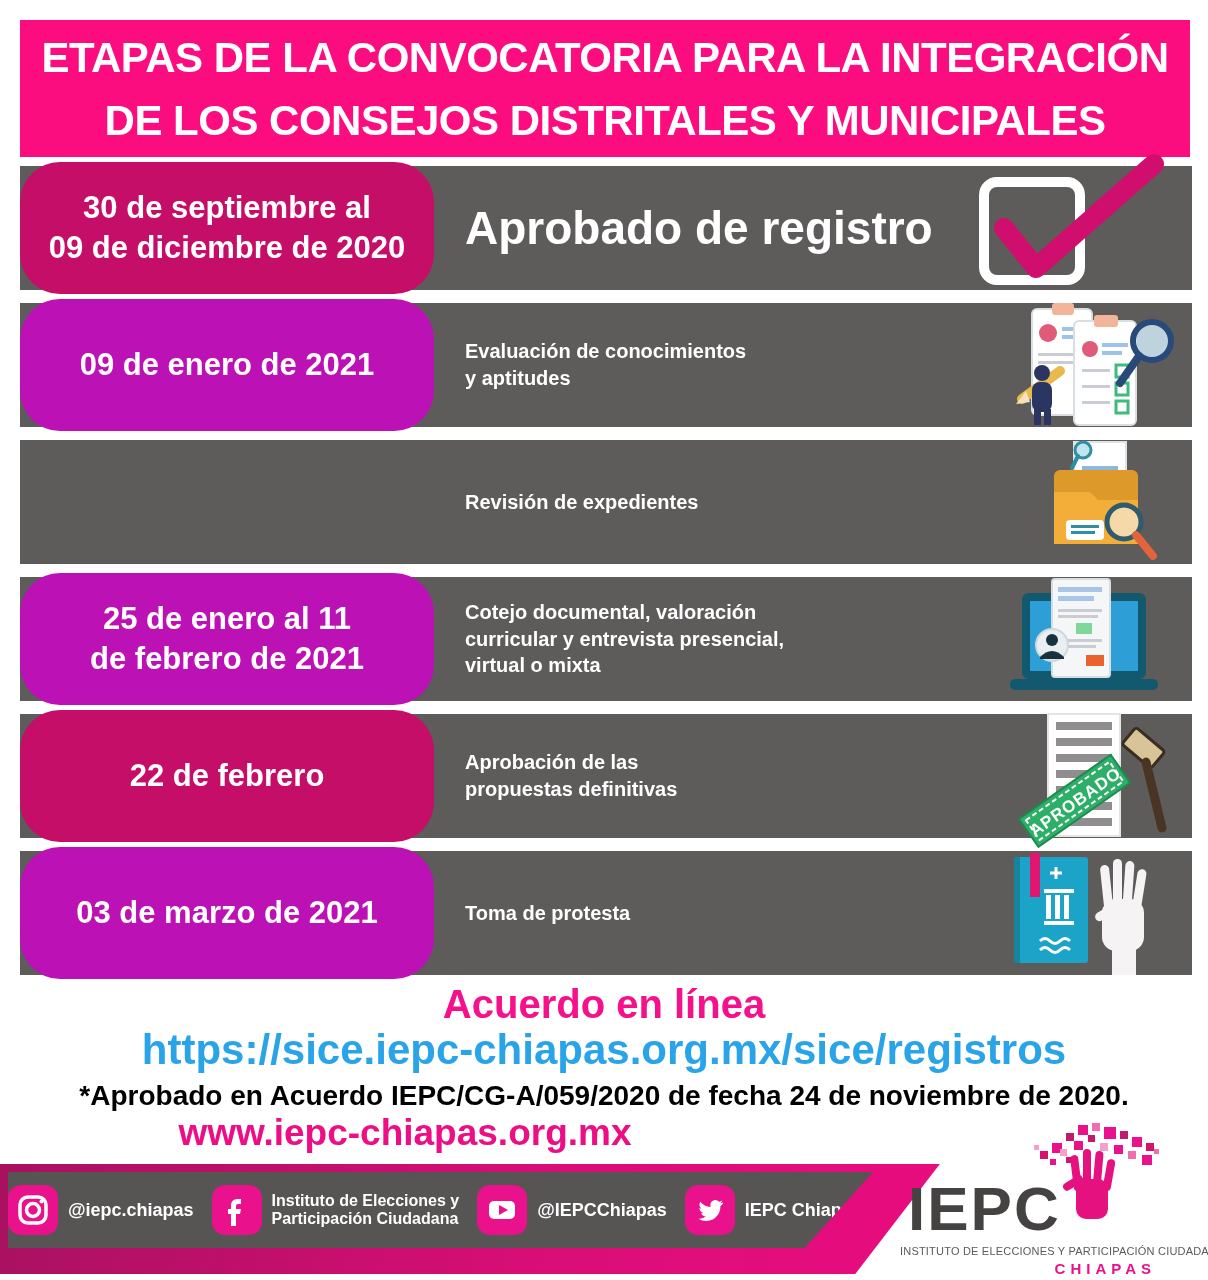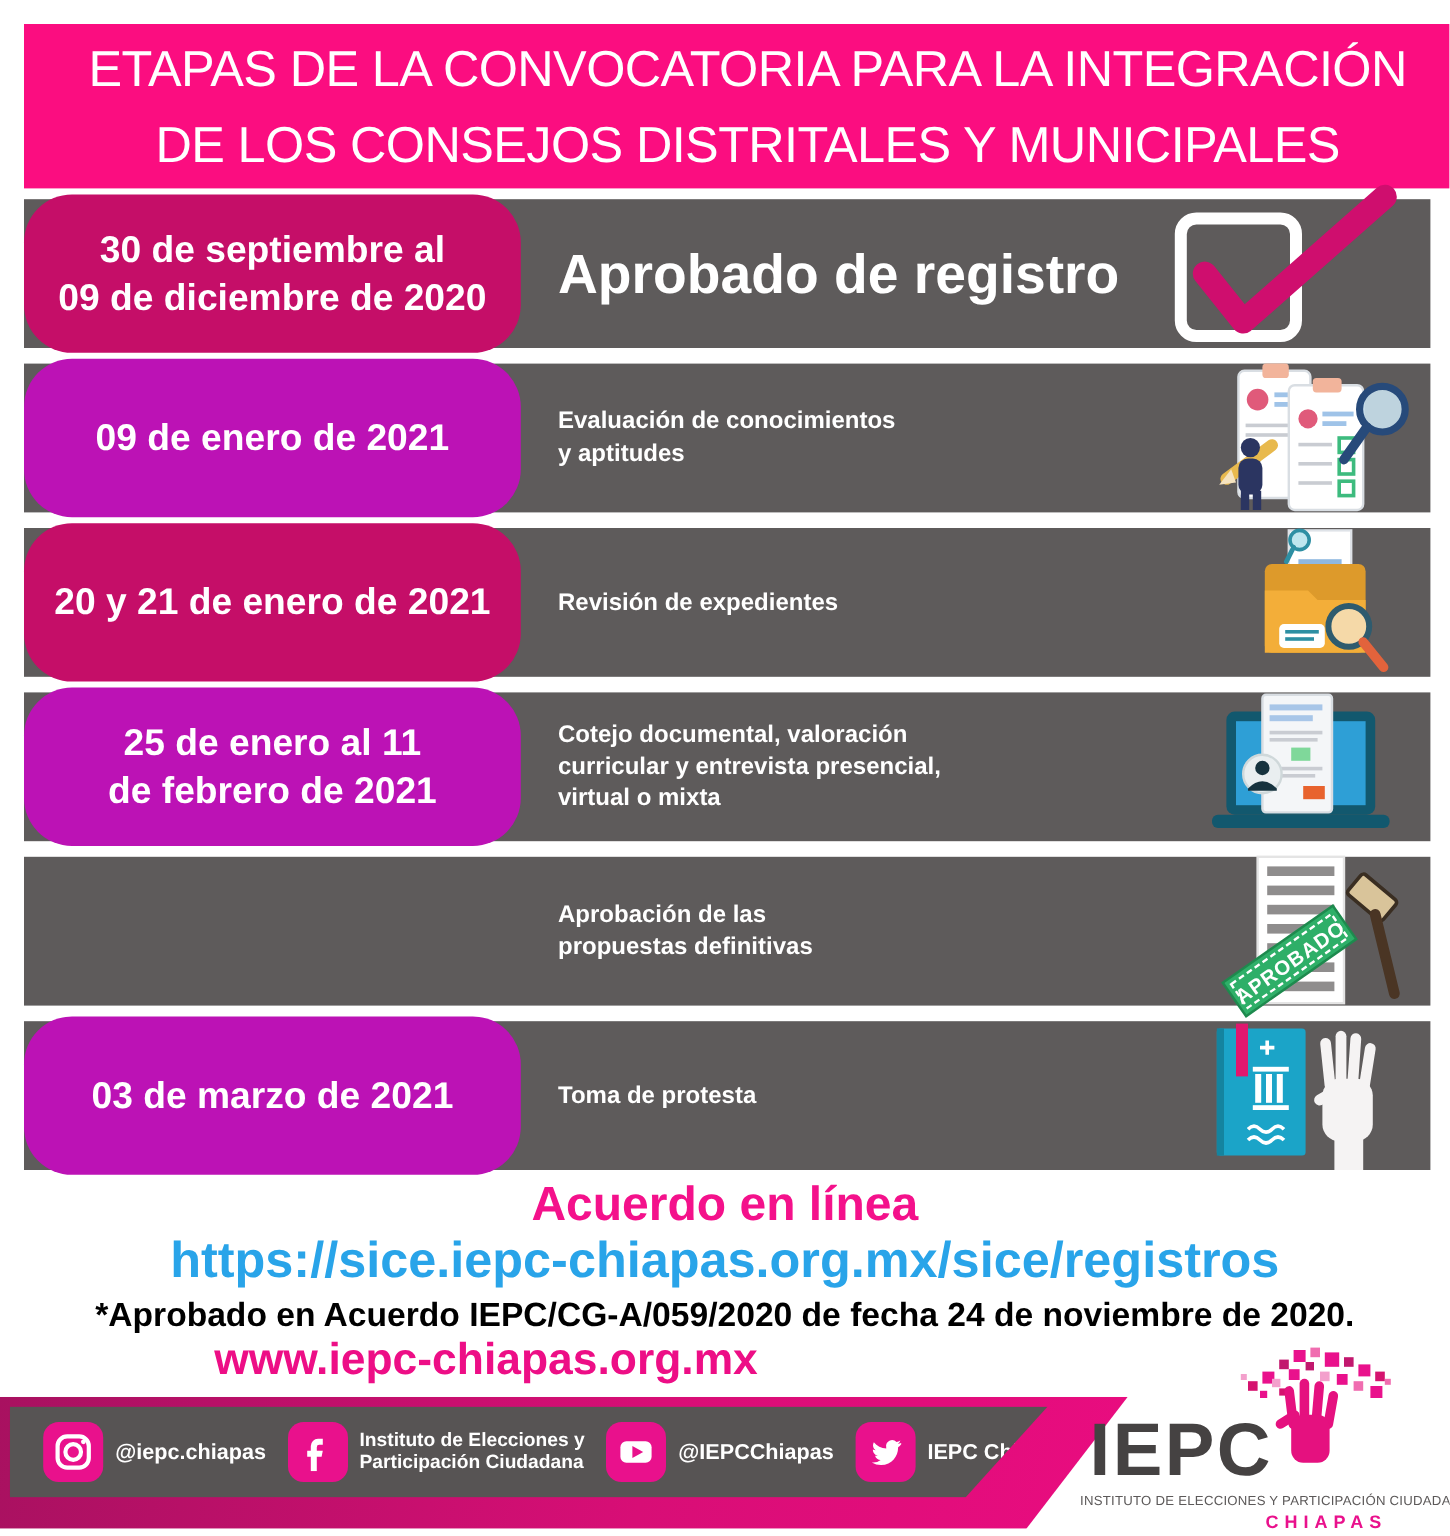--- a/index.html
+++ b/index.html
@@ -6,23 +6,22 @@
   body{
     width:1208px;height:1280px;position:relative;overflow:hidden;
     background:#ffffff;
     font-family:"Liberation Sans",sans-serif;
   }
   
   .header{
     position:absolute;left:20px;top:20px;width:1170px;height:137px;
     background:#fb0d80;color:#fff;
     display:flex;align-items:center;justify-content:center;text-align:center;
-    font-weight:normal;font-size:42px;line-height:1.5;white-space:pre-line;
+    font-weight:bold;font-size:42px;line-height:1.5;white-space:pre-line;
     letter-spacing:-0.5px;
-    padding-left:18px;
   }
   
   .row{
     position:absolute;left:20px;width:1172px;height:124px;background:#5e5b5b;
   }
   .row .pill{
     position:absolute;left:0;top:-4px;width:414px;height:132px;border-radius:40px;
     display:flex;align-items:center;justify-content:center;text-align:center;
     color:#fff;font-weight:bold;font-size:31px;line-height:1.3;white-space:pre-line;
     z-index:2;
@@ -51,21 +50,21 @@
   
   .band{
     position:absolute;left:0;top:1164px;width:1208px;height:110px;
     background:linear-gradient(105deg,#a81160 0%,#d80e76 45%,#f50b86 100%);
     clip-path:polygon(0 0,77.8% 0,70.8% 100%,0 100%);
   }
   .social-bar{
     position:absolute;left:8px;top:1172px;width:890px;height:76px;background:#575454;
     clip-path:polygon(0 0,97.2% 0,89.5% 100%,0 100%);
     display:flex;align-items:center;box-sizing:border-box;
-    padding-left:28px;gap:18px;
+    gap:18px;
   }
   .social-item{display:flex;align-items:center;gap:10px;color:#fff;font-weight:bold;}
   .social-label{font-size:18px;white-space:pre-line;line-height:1.15;}
   .social-label.small{font-size:16px;}
   .social-icon{
     width:50px;height:50px;border-radius:13px;background:#e9118c;flex:0 0 auto;
     display:flex;align-items:center;justify-content:center;
   }
   
   .logo{position:absolute;left:900px;top:1125px;width:266px;height:152px;}
@@ -125,21 +124,20 @@
       <path d="M60,101 L70,88 L74,99 Z" fill="#f5e3c0"></path>
       <circle cx="86" cy="70" r="8" fill="#2b3561"></circle>
       <rect x="76" y="79" width="20" height="30" rx="8" fill="#2b3561"></rect>
       <rect x="78" y="106" width="7" height="16" fill="#2b3561"></rect>
       <rect x="88" y="106" width="7" height="16" fill="#2b3561"></rect>
     </svg>
   </div>
 </div>
 
 <div class="row" style="top:440px">
-  <div class="pill crimson">20 y 21 de enero de 2021</div>
   <div class="desc">Revisión de expedientes</div>
   <div class="icon-slot">
     <svg width="220" height="124" viewBox="0 0 220 124">
       <rect x="118" y="2" width="52" height="72" fill="#ffffff" stroke="#dfe3e8" stroke-width="2"></rect>
       <rect x="126" y="26" width="36" height="4" fill="#8fb8e0"></rect>
       <rect x="126" y="34" width="30" height="4" fill="#8fb8e0"></rect>
       <rect x="126" y="42" width="34" height="4" fill="#8fb8e0"></rect>
       <circle cx="127" cy="10" r="8" fill="#bfe6ee" stroke="#2e8fa3" stroke-width="3"></circle>
       <line x1="122" y1="16" x2="116" y2="28" stroke="#2e8fa3" stroke-width="4" stroke-linecap="round"></line>
       <rect x="98" y="30" width="84" height="74" rx="6" fill="#dd9a2b"></rect>
@@ -174,20 +172,21 @@
       <rect x="130" y="78" width="18" height="11" fill="#e8632e"></rect>
       <circle cx="96" cy="68" r="16" fill="#e9eef0" stroke="#cfd8da" stroke-width="2"></circle>
       <circle cx="96" cy="63" r="6" fill="#16323e"></circle>
       <path d="M84,80 Q96,68 108,80 L108,82 L84,82 Z" fill="#16323e"></path>
       <rect x="54" y="102" width="148" height="11" rx="5" fill="#12586e"></rect>
     </svg>
   </div>
 </div>
 
 <div class="row" style="top:714px">
+  <div class="pill crimson">22 de febrero</div>
   <div class="desc">Aprobación de las
 propuestas definitivas</div>
   <div class="icon-slot">
     <svg width="220" height="124" viewBox="0 0 220 124">
       <rect x="92" y="0" width="72" height="122" fill="#ffffff" stroke="#e4e4e4" stroke-width="2"></rect>
       <rect x="100" y="8" width="56" height="8" fill="#8f8d8d"></rect>
       <rect x="100" y="24" width="56" height="8" fill="#8f8d8d"></rect>
       <rect x="100" y="40" width="56" height="8" fill="#8f8d8d"></rect>
       <rect x="100" y="56" width="56" height="8" fill="#8f8d8d"></rect>
       <rect x="100" y="72" width="56" height="8" fill="#8f8d8d"></rect>

